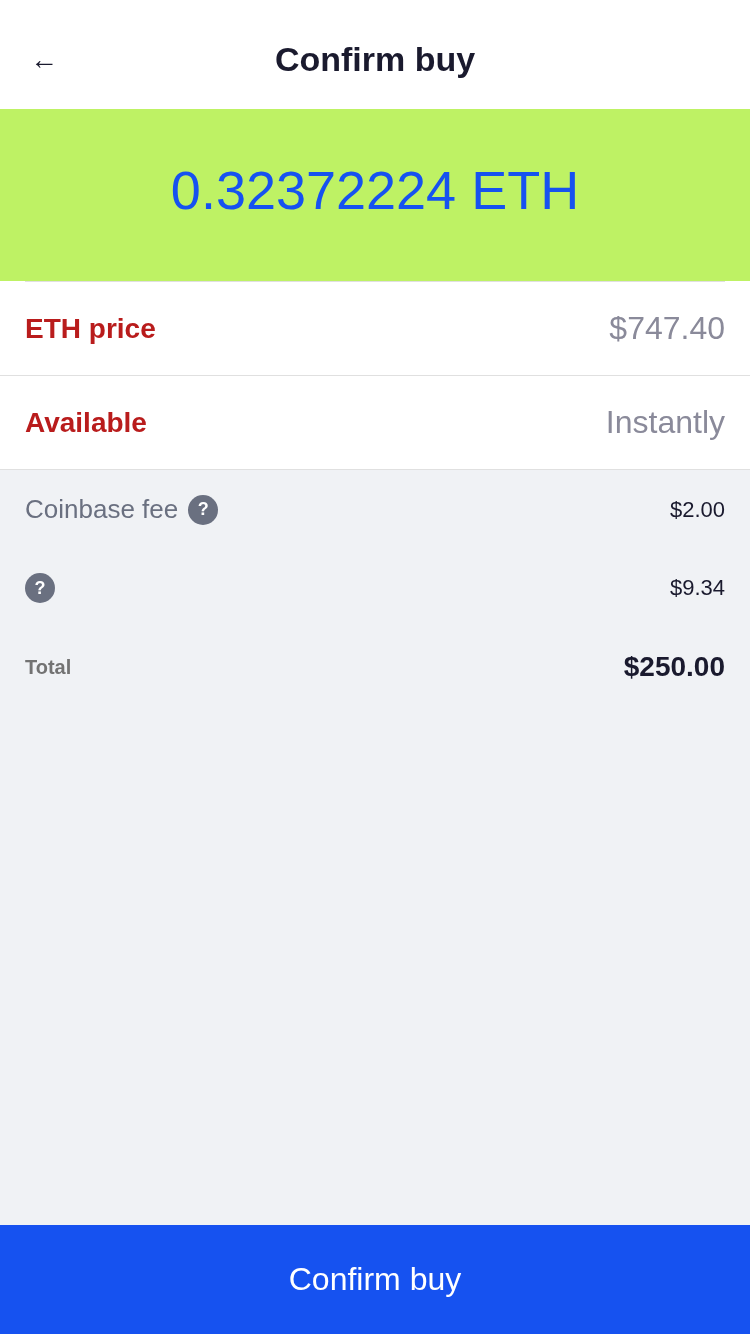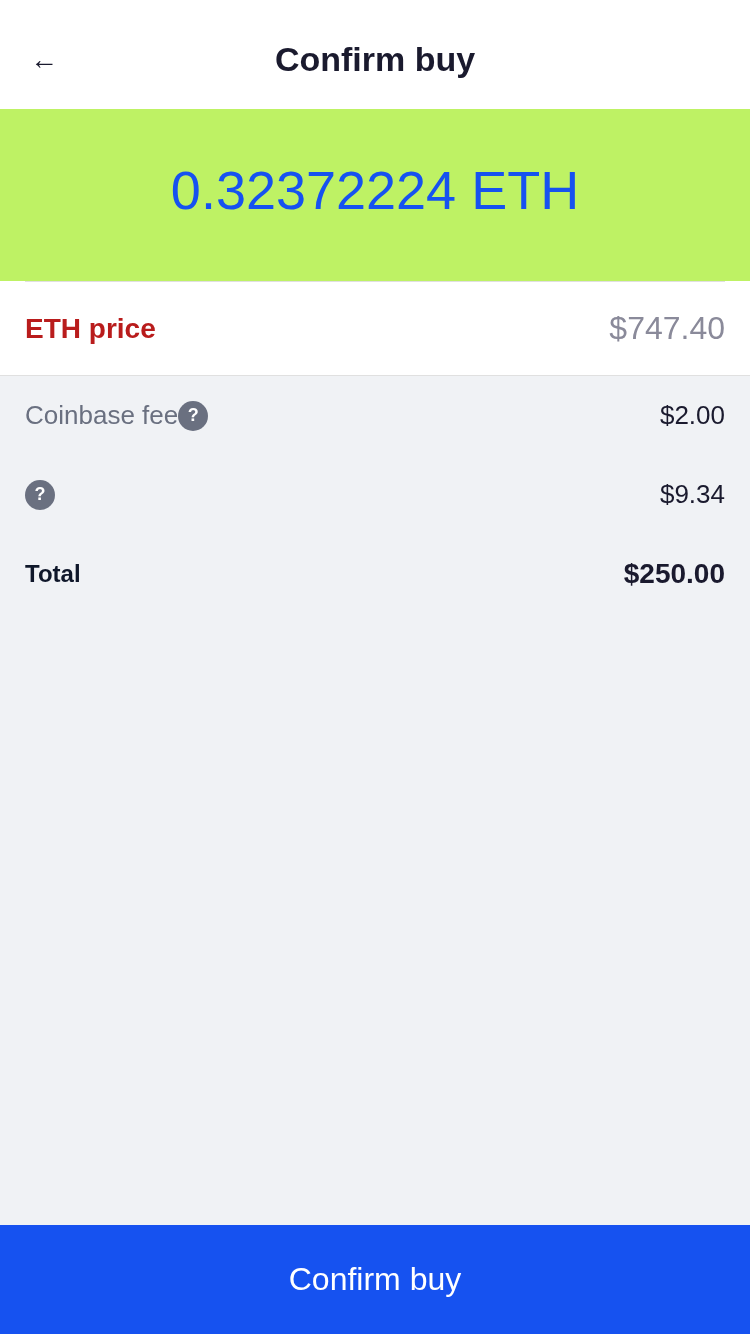--- a/index.html
+++ b/index.html
@@ -100,33 +100,34 @@
     .fee-row {
       display: flex;
       justify-content: space-between;
       align-items: center;
       padding: 24px 25px;
     }
 
     .fee-label {
       display: flex;
       align-items: center;
+      gap: 10px;
       font-size: 26px;
       color: #6a7080;
       font-weight: 400;
     }
 
     .fee-label.total {
-      font-size: 24px;
+      font-size: 20px;
       font-weight: 700;
-      color: #0f172a;
+      color: #737373;
     }
 
     .fee-value {
-      font-size: 26px;
+      font-size: 22px;
       color: #1a1a2e;
       font-weight: 400;
     }
 
     .fee-value.total {
       font-size: 28px;
       font-weight: 700;
       color: #1a1a2e;
     }
 
@@ -186,20 +187,24 @@
   <div class="amount-display">0.32372224 ETH</div>
 </div>
 
 <div class="divider"></div>
 
 <div class="details-section">
   <div class="detail-row">
     <span class="detail-label">ETH price</span>
     <span class="detail-value">$747.40</span>
   </div>
+  <div class="detail-row">
+    <span class="detail-label">Available</span>
+    <span class="detail-value">Instantly</span>
+  </div>
 </div>
 
 <div class="fees-section">
   <div class="fee-row">
     <span class="fee-label">
       <span>Coinbase fee</span>
       <span class="help-icon">?</span>
     </span>
     <span class="fee-value">$2.00</span>
   </div>

